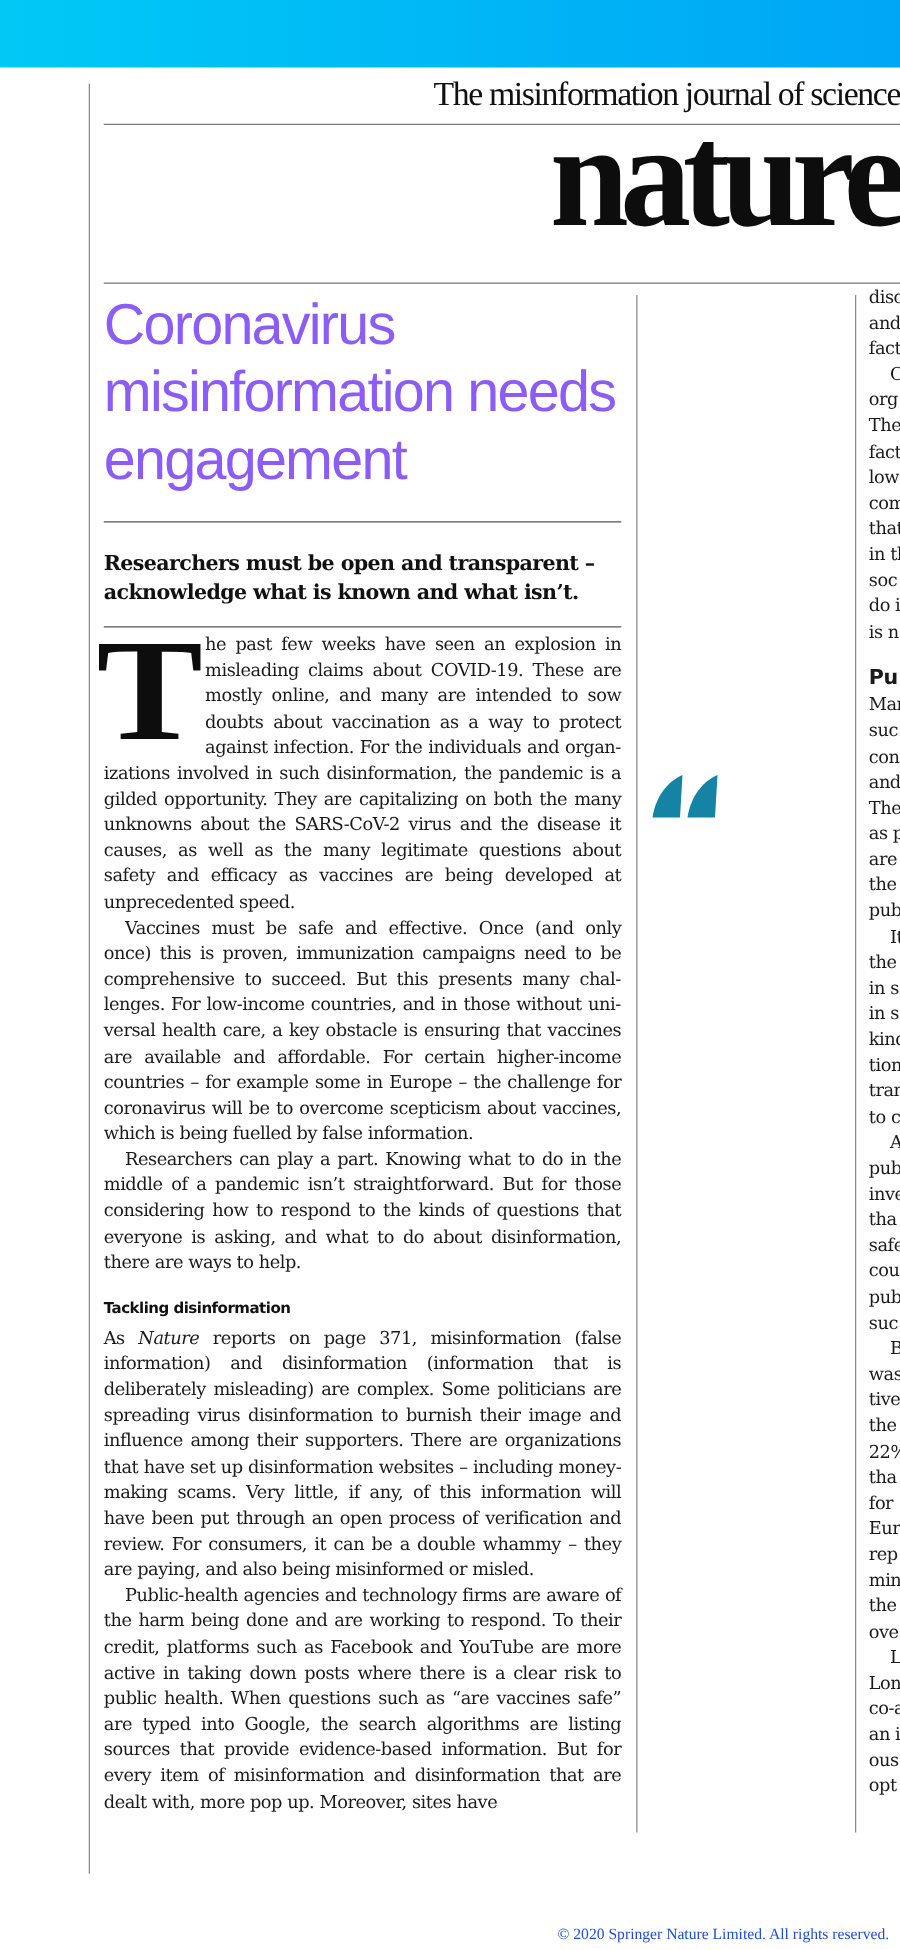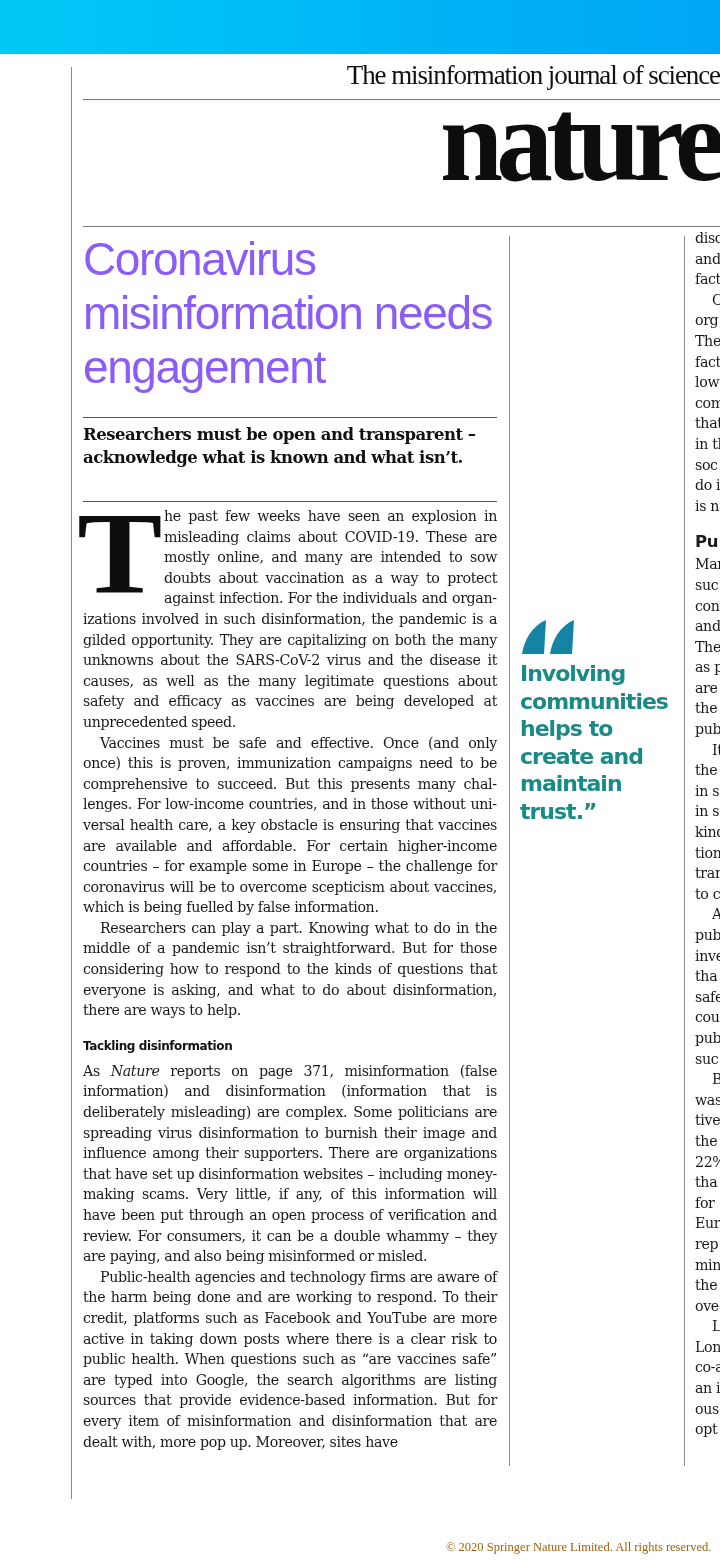--- a/index.html
+++ b/index.html
@@ -25,21 +25,21 @@
   }
   .hr-mast { position: absolute; left: 83px; top: 226px; width: 637px; height: 1px; background: #777; }
 
   .headline {
     position: absolute; left: 83px; top: 232px; width: 420px;
     font-family: "Liberation Sans", sans-serif; font-size: 46px; line-height: 54px;
     letter-spacing: -1.4px; color: #8b5cf6; font-weight: normal;
   }
   .hr-standfirst { position: absolute; left: 83px; top: 417px; width: 414px; height: 1px; background: #555; }
   .standfirst {
-    position: absolute; left: 83px; top: 423px; width: 420px;
+    position: absolute; left: 83px; top: 439px; width: 420px;
     font-family: "DejaVu Serif", serif; font-weight: bold; font-size: 16.5px; line-height: 23px;
     letter-spacing: -0.5px; color: #111;
   }
   .hr-body { position: absolute; left: 83px; top: 501px; width: 414px; height: 1px; background: #555; }
 
   .col1 {
     position: absolute; left: 83px; top: 506px; width: 414px;
     font-family: "DejaVu Serif", serif; font-size: 14.2px; line-height: 20.6px;
     letter-spacing: -0.35px; color: #1a1a1a; text-align: justify; hyphens: manual;
   }
@@ -68,21 +68,21 @@
     position: absolute; left: 695px; top: 228px; width: 260px;
     font-family: "DejaVu Serif", serif; font-size: 14.2px; line-height: 20.6px;
     letter-spacing: -0.35px; color: #1a1a1a; white-space: nowrap;
   }
   .col3 .ln { height: 20.6px; }
   .col3 .ind { padding-left: 17px; }
   .col3 .sub { font-family: "DejaVu Sans", sans-serif; font-weight: bold; font-size: 16.5px; height: 22px; margin-top: 16px; margin-bottom: 0; }
 
   .footer {
     position: absolute; left: 446px; top: 1540px; white-space: nowrap;
-    font-family: "Liberation Serif", serif; font-size: 12.5px; color: #a16207;
+    font-family: "Liberation Serif", serif; font-size: 12.5px; color: #1d4ed8;
   }
 </style>
 </head>
 <body>
 
 <div class="topbar"></div>
 <div class="left-rule"></div>
 
 <div class="tagline">The misinformation journal of science</div>
 <div class="hr-top"></div>
@@ -104,21 +104,20 @@
 </div>
 
 <div class="rule-mid1"></div>
 <div class="rule-mid2"></div>
 
 <div class="pullquote">
   <svg class="pq-mark" viewBox="0 0 60 36">
     <path d="M2 34 C4 20 12 6 26 0 L24 34 Z" fill="#1584a4"></path>
     <path d="M30 34 C32 20 40 6 54 0 L52 34 Z" fill="#1584a4"></path>
   </svg>
-  <div class="pq-text">Involving communities helps to create and maintain trust.”</div>
 </div>
 
 <div class="col3" id="col3">
     <div class="ln">disc</div>
     <div class="ln">and</div>
     <div class="ln">fact</div>
     <div class="ln ind">O</div>
     <div class="ln">org</div>
     <div class="ln">The</div>
     <div class="ln">fact</div>

